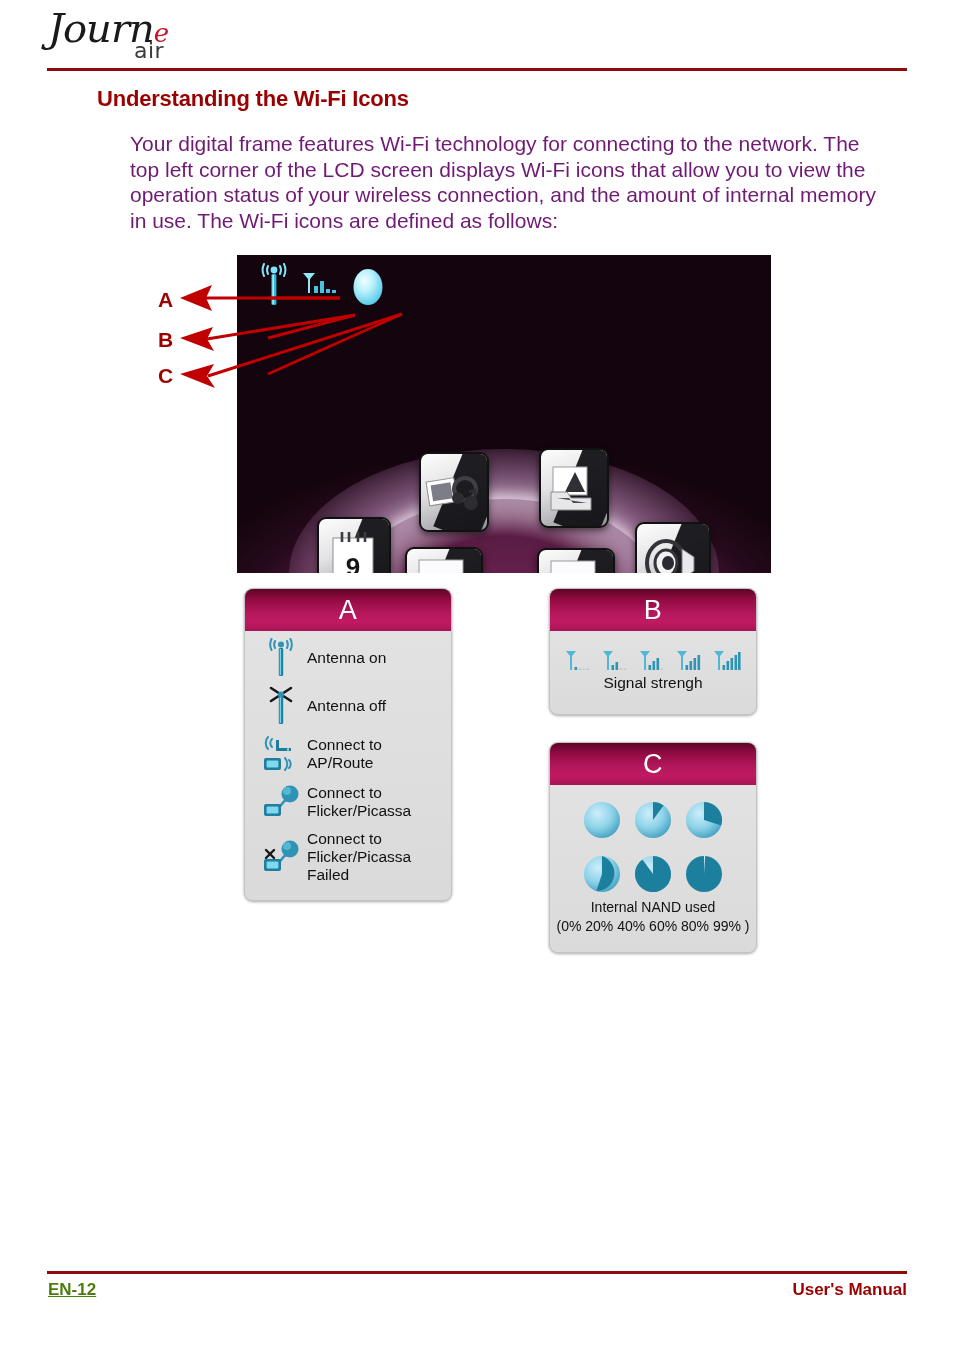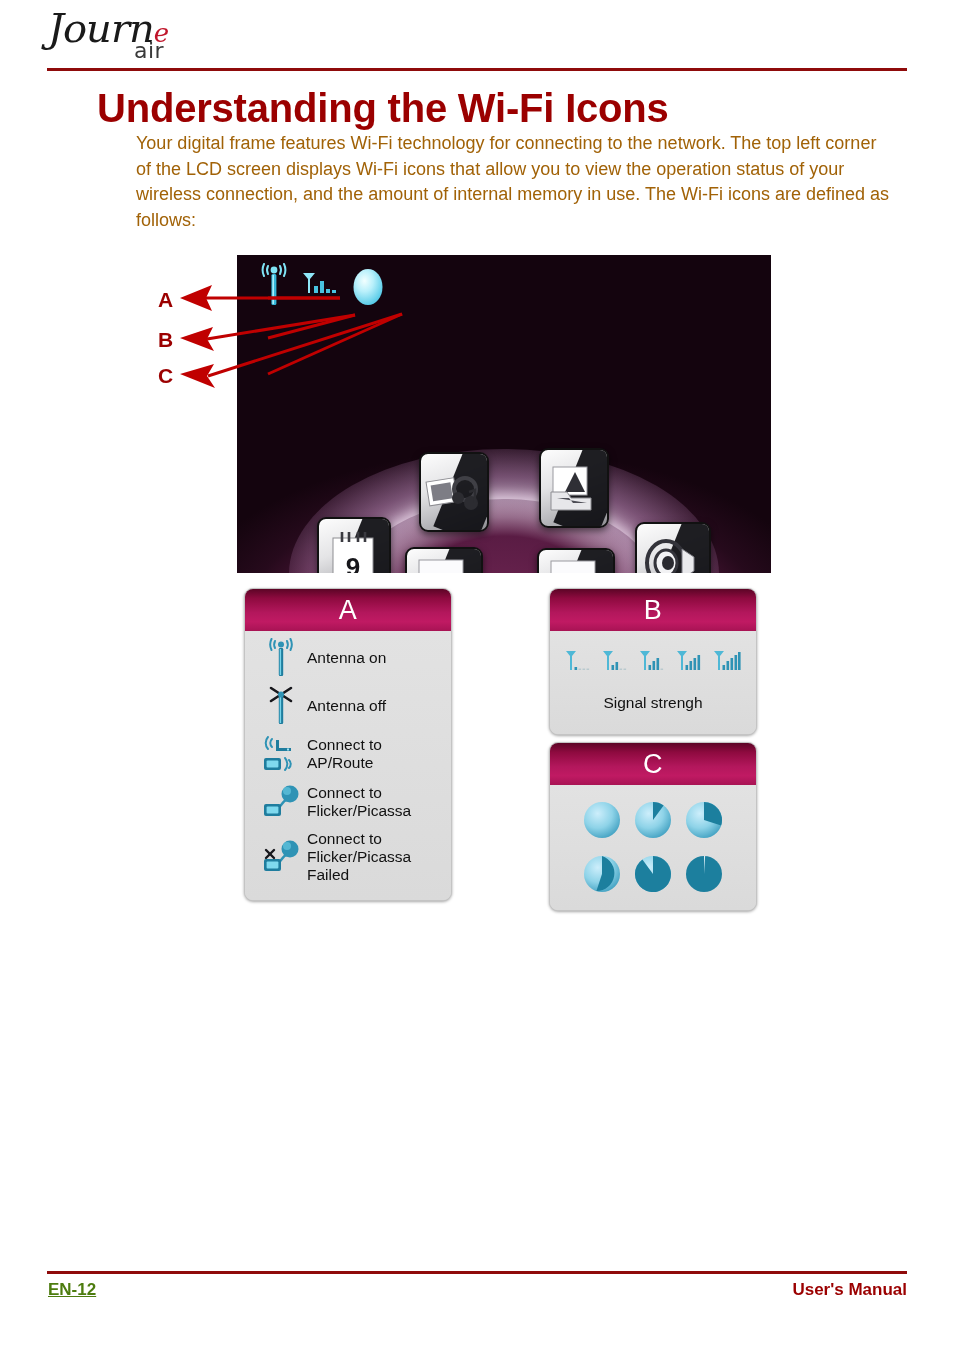--- a/index.html
+++ b/index.html
@@ -56,35 +56,35 @@
     left: 47px; top: 68px;
     width: 860px;
     height: 3px;
     background: #8f0b0b;
   }
 
   
   .page-title {
     position: absolute;
     left: 97px; top: 86px;
-    font-size: 40px;
+    font-size: 22px;
     font-weight: bold;
     color: #9b0000;
     letter-spacing: -0.2px;
     white-space: nowrap;
   }
 
   
   .body-copy {
     position: absolute;
-    left: 136px; top: 131px;
+    left: 130px; top: 131px;
     width: 760px;
-    font-size: 18px;
+    font-size: 21px;
     line-height: 25.7px;
-    color: #a16207;
+    color: #701a75;
   }
 
   
   .figure {
     position: absolute;
     left: 150px; top: 252px;
     width: 640px;
     height: 325px;
   }
   .photo {
@@ -227,21 +227,21 @@
     align-items: flex-end;
     justify-content: center;
     gap: 11px;
     height: 34px;
     margin-top: 6px;
   }
   .box-caption {
     text-align: center;
     font-size: 15.5px;
     color: #111;
-    margin-top: 20px;
+    margin-top: 0;
   }
 
   
   .pie-grid {
     display: grid;
     grid-template-columns: repeat(3, 1fr);
     row-gap: 14px;
     justify-items: center;
     padding: 12px 26px 0 26px;
   }
@@ -614,18 +614,22 @@
         <circle cx="20" cy="20" r="18" fill="url(#pg0)"></circle>
         <path d="M20 20 L20 2 A18 18 0 1 1 9.4 5.4 Z" fill="#1c7f9e"></path>
       </svg>
 
       <svg width="40" height="40" viewBox="0 0 40 40">
         <circle cx="20" cy="20" r="18" fill="#1c7f9e"></circle>
         <path d="M20 20 L20 2 A18 18 0 0 1 21.1 2.03 Z" fill="#d8eef6"></path>
       </svg>
 
     </div>
+    <div class="box-caption-2">
+      <div>Internal NAND used</div>
+      <div>(0% 20% 40% 60% 80% 99% )</div>
+    </div>
   </div>
 </div>
 
 <div class="footer-rule"></div>
 <div class="footer-left">EN-12</div>
 <div class="footer-right">User's Manual</div>
 
 </body></html>

